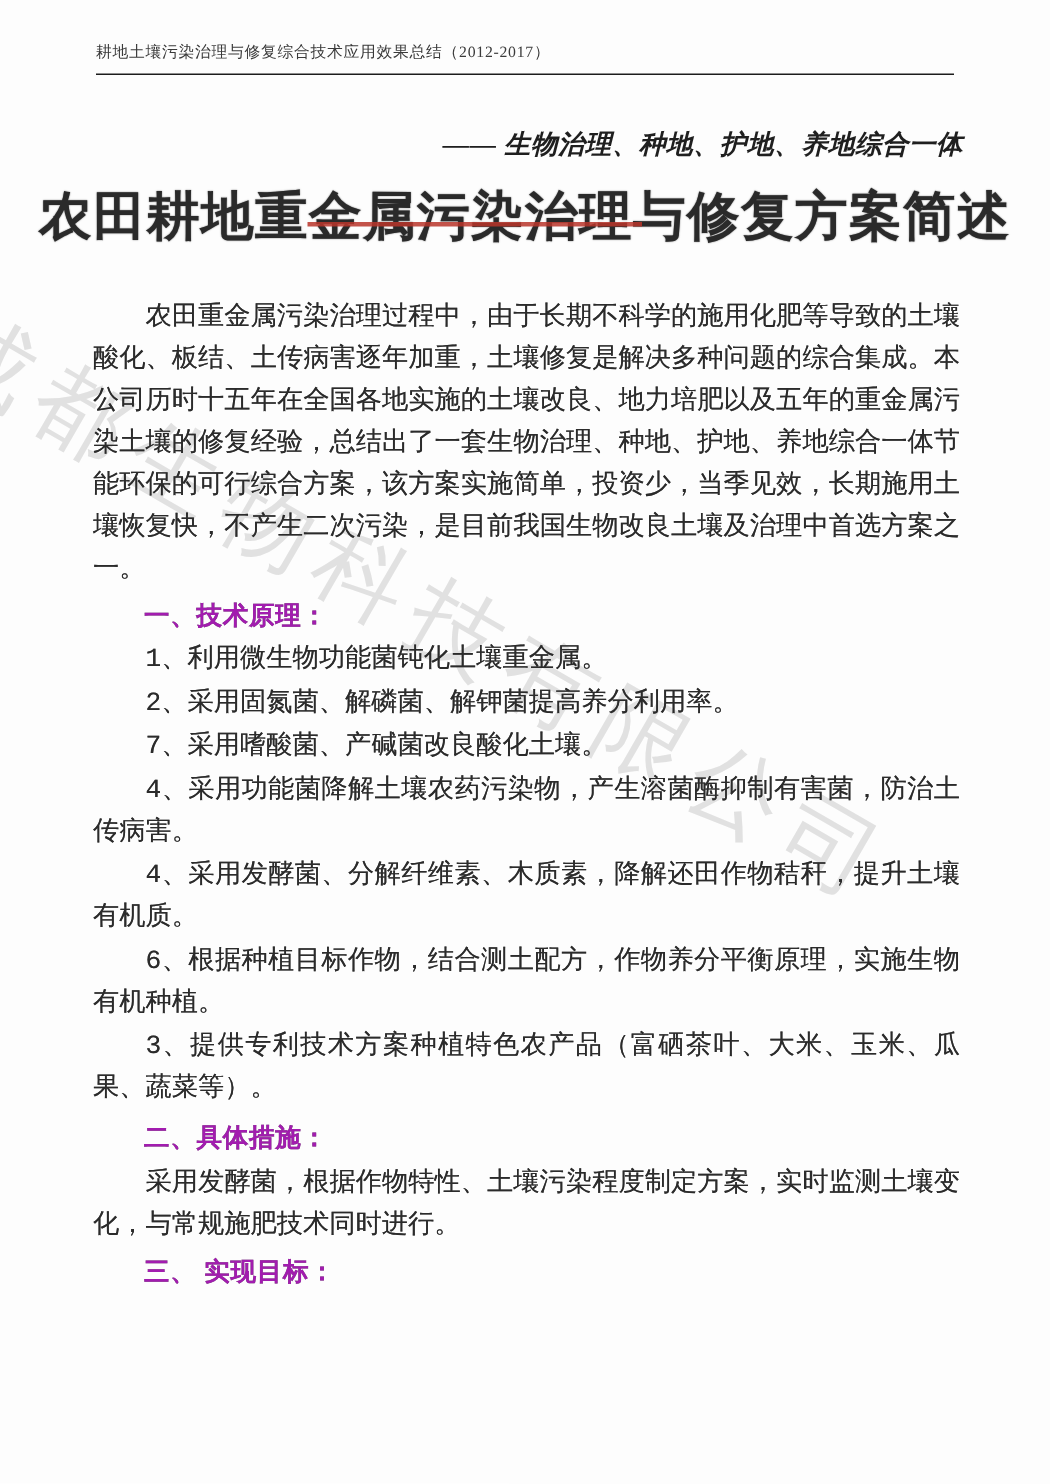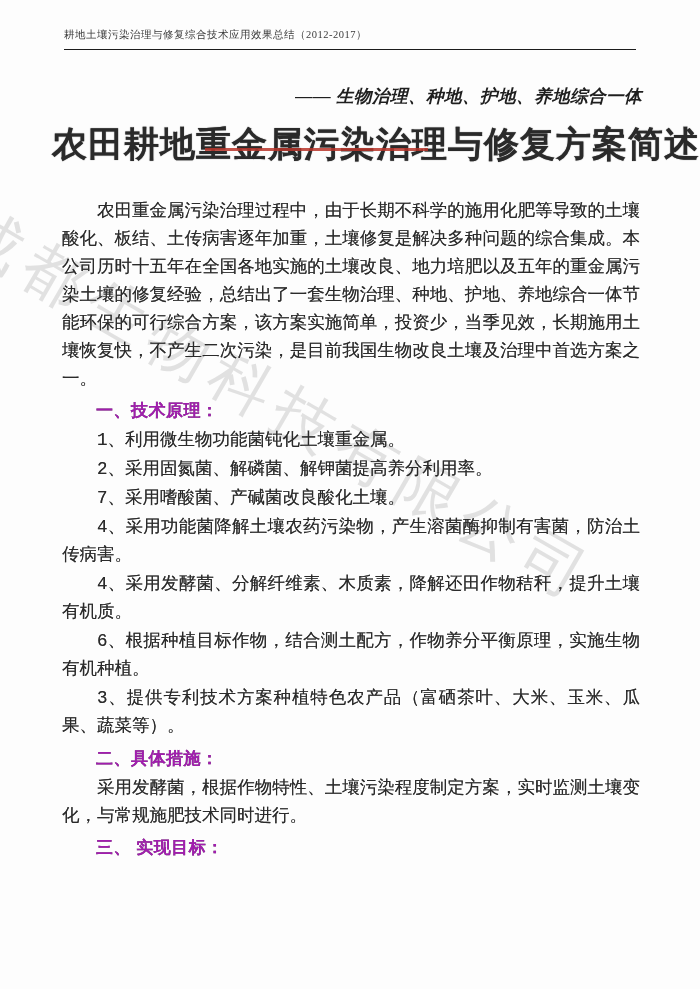--- a/index.html
+++ b/index.html
@@ -26,21 +26,21 @@
     position:absolute;top:84px;right:58px;
     font-size:17.5px;
     font-weight:bold;
     font-style:italic;
     color:#1f1f1f;
     letter-spacing:.5px;
   }
   
   .doc-title{
     position:absolute;top:121px;left:0;width:700px;
-    text-align:right;
+    text-align:center;
     font-size:35px;
     font-weight:900;
     color:#2a2a2a;
     letter-spacing:1px;
     text-shadow:0 0 1px #555;
   }
   .title-strike{
     position:absolute;top:148px;left:205px;
     width:223px;height:3px;
     background:var(--strike-red,#b8352a);

